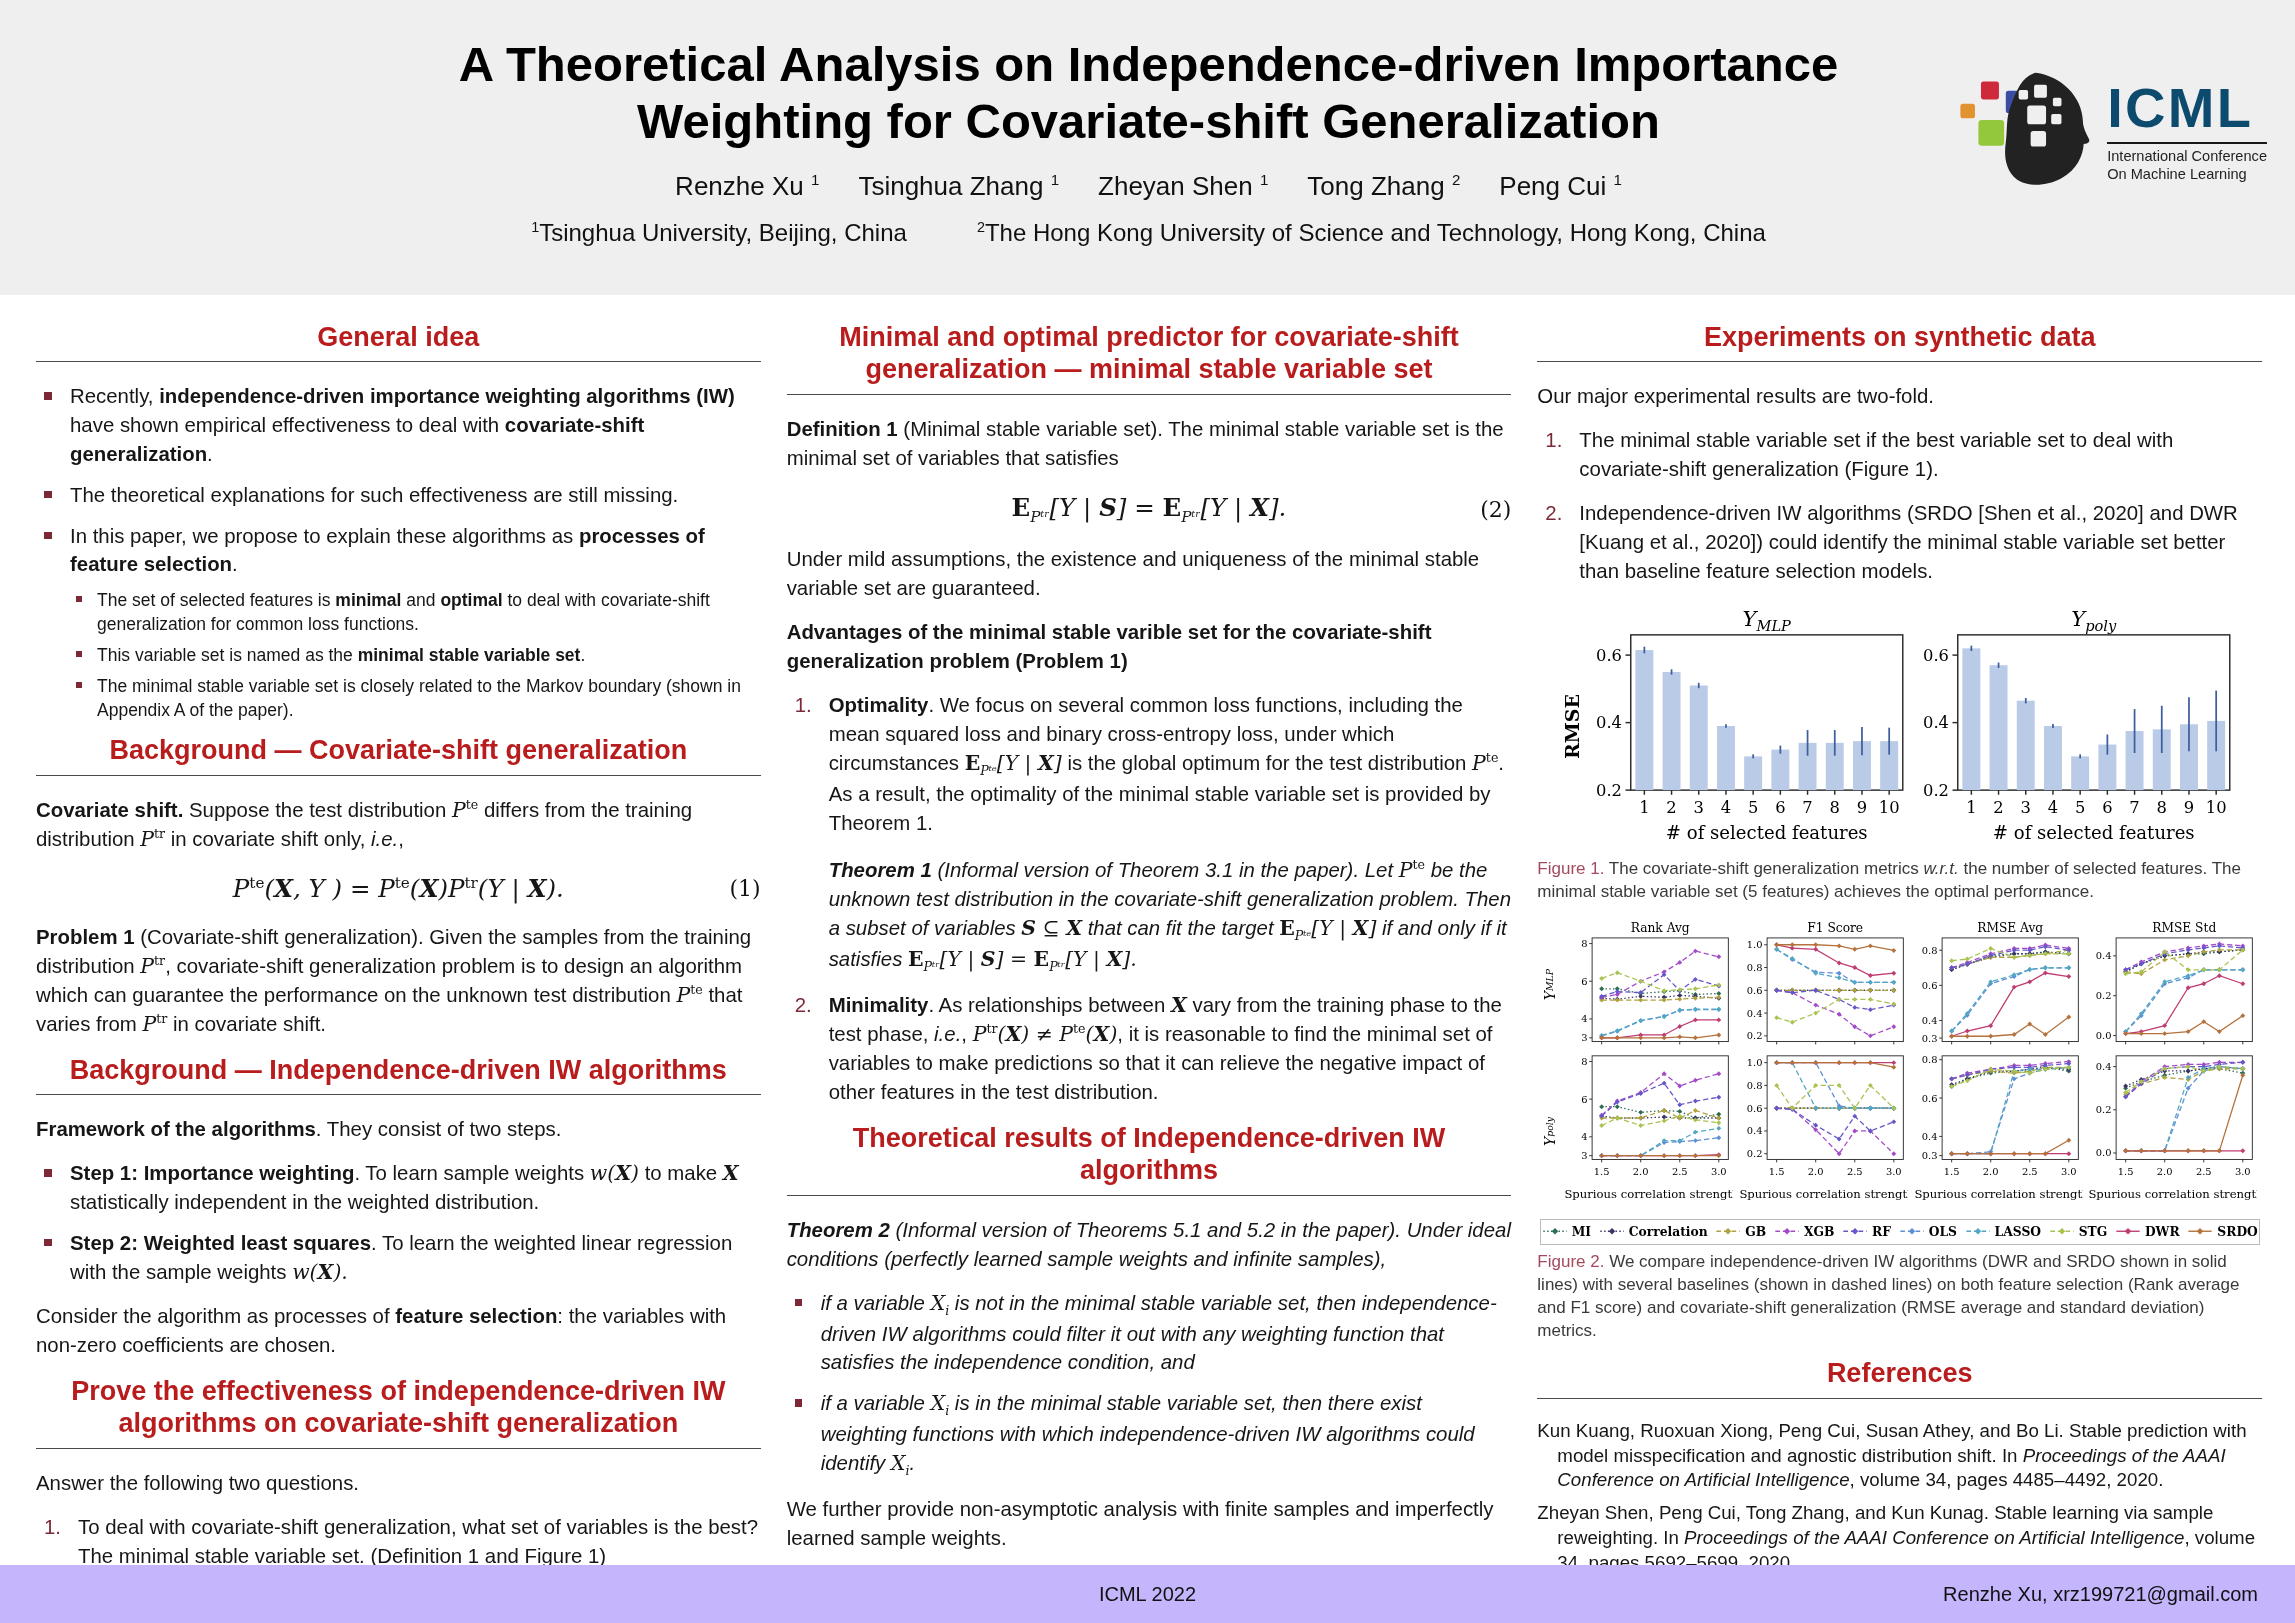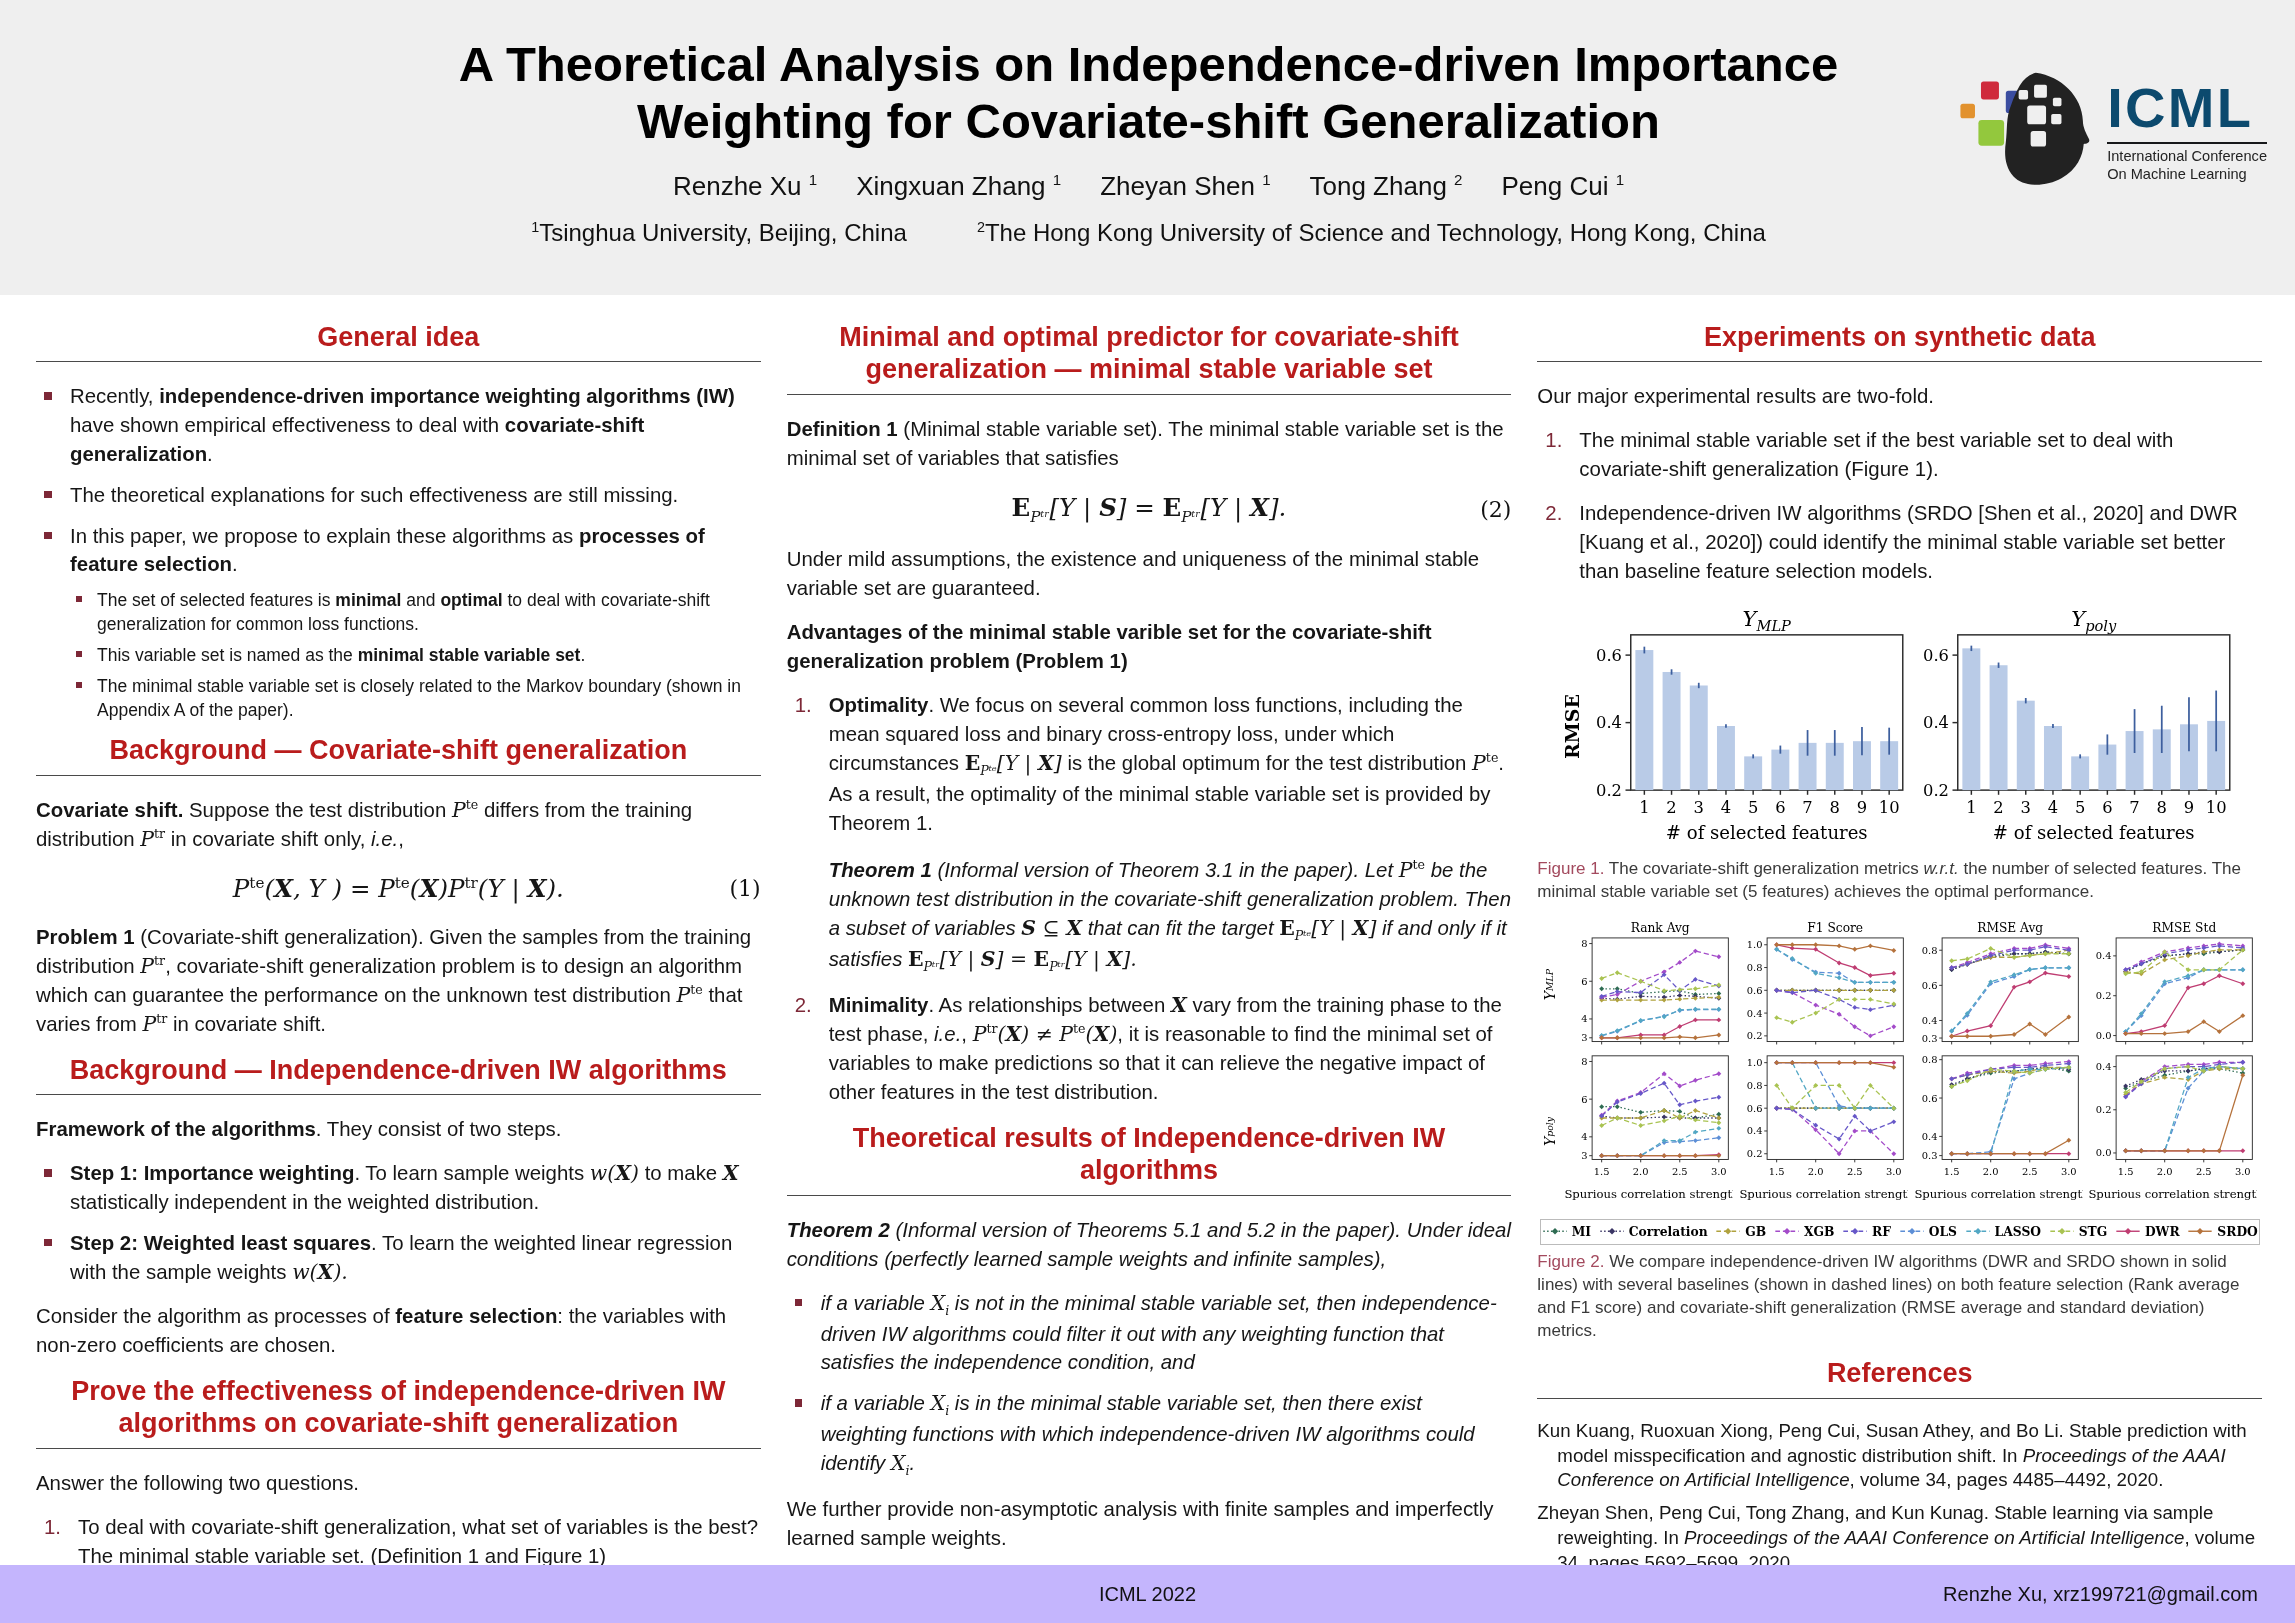--- a/index.html
+++ b/index.html
@@ -83,21 +83,21 @@
 </style>
 </head>
 <body>
 
 <div class="poster">
 
   <div class="hdr">
     <h1 class="htitle">A Theoretical Analysis on Independence-driven Importance Weighting for Covariate-shift Generalization</h1>
     <div class="hauthors">
       <span><span>Renzhe Xu</span> <sup>1</sup></span>
-      <span><span>Xingxuan Zhang</span> <sup>1</sup></span>
+      <span><span>Tsinghua Zhang</span> <sup>1</sup></span>
       <span><span>Zheyan Shen</span> <sup>1</sup></span>
       <span><span>Tong Zhang</span> <sup>2</sup></span>
       <span><span>Peng Cui</span> <sup>1</sup></span>
     </div>
     <div class="haffils">
       <span><sup>1</sup><span>Tsinghua University, Beijing, China</span></span>
       <span><sup>2</sup><span>The Hong Kong University of Science and Technology, Hong Kong, China</span></span>
     </div>
     <div class="logo">
       <svg viewBox="0 0 160 145" width="137" height="125">

